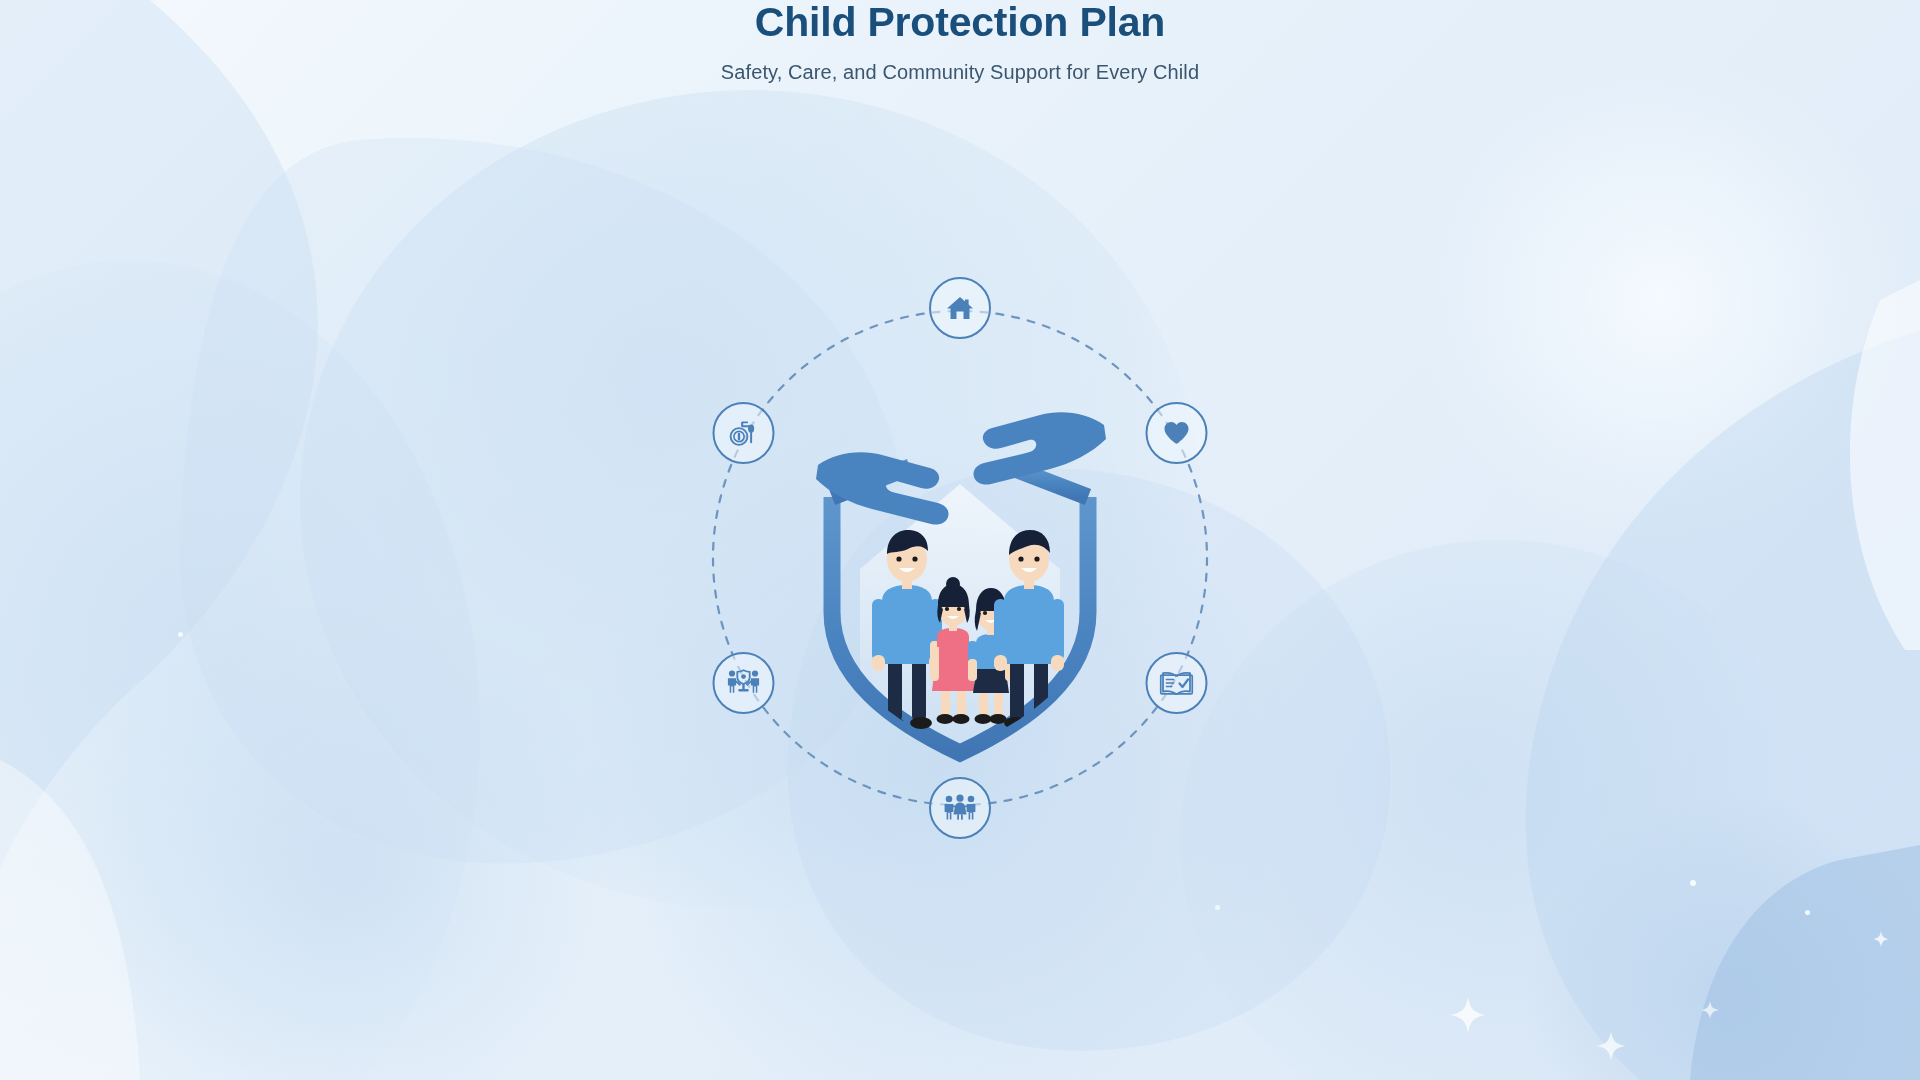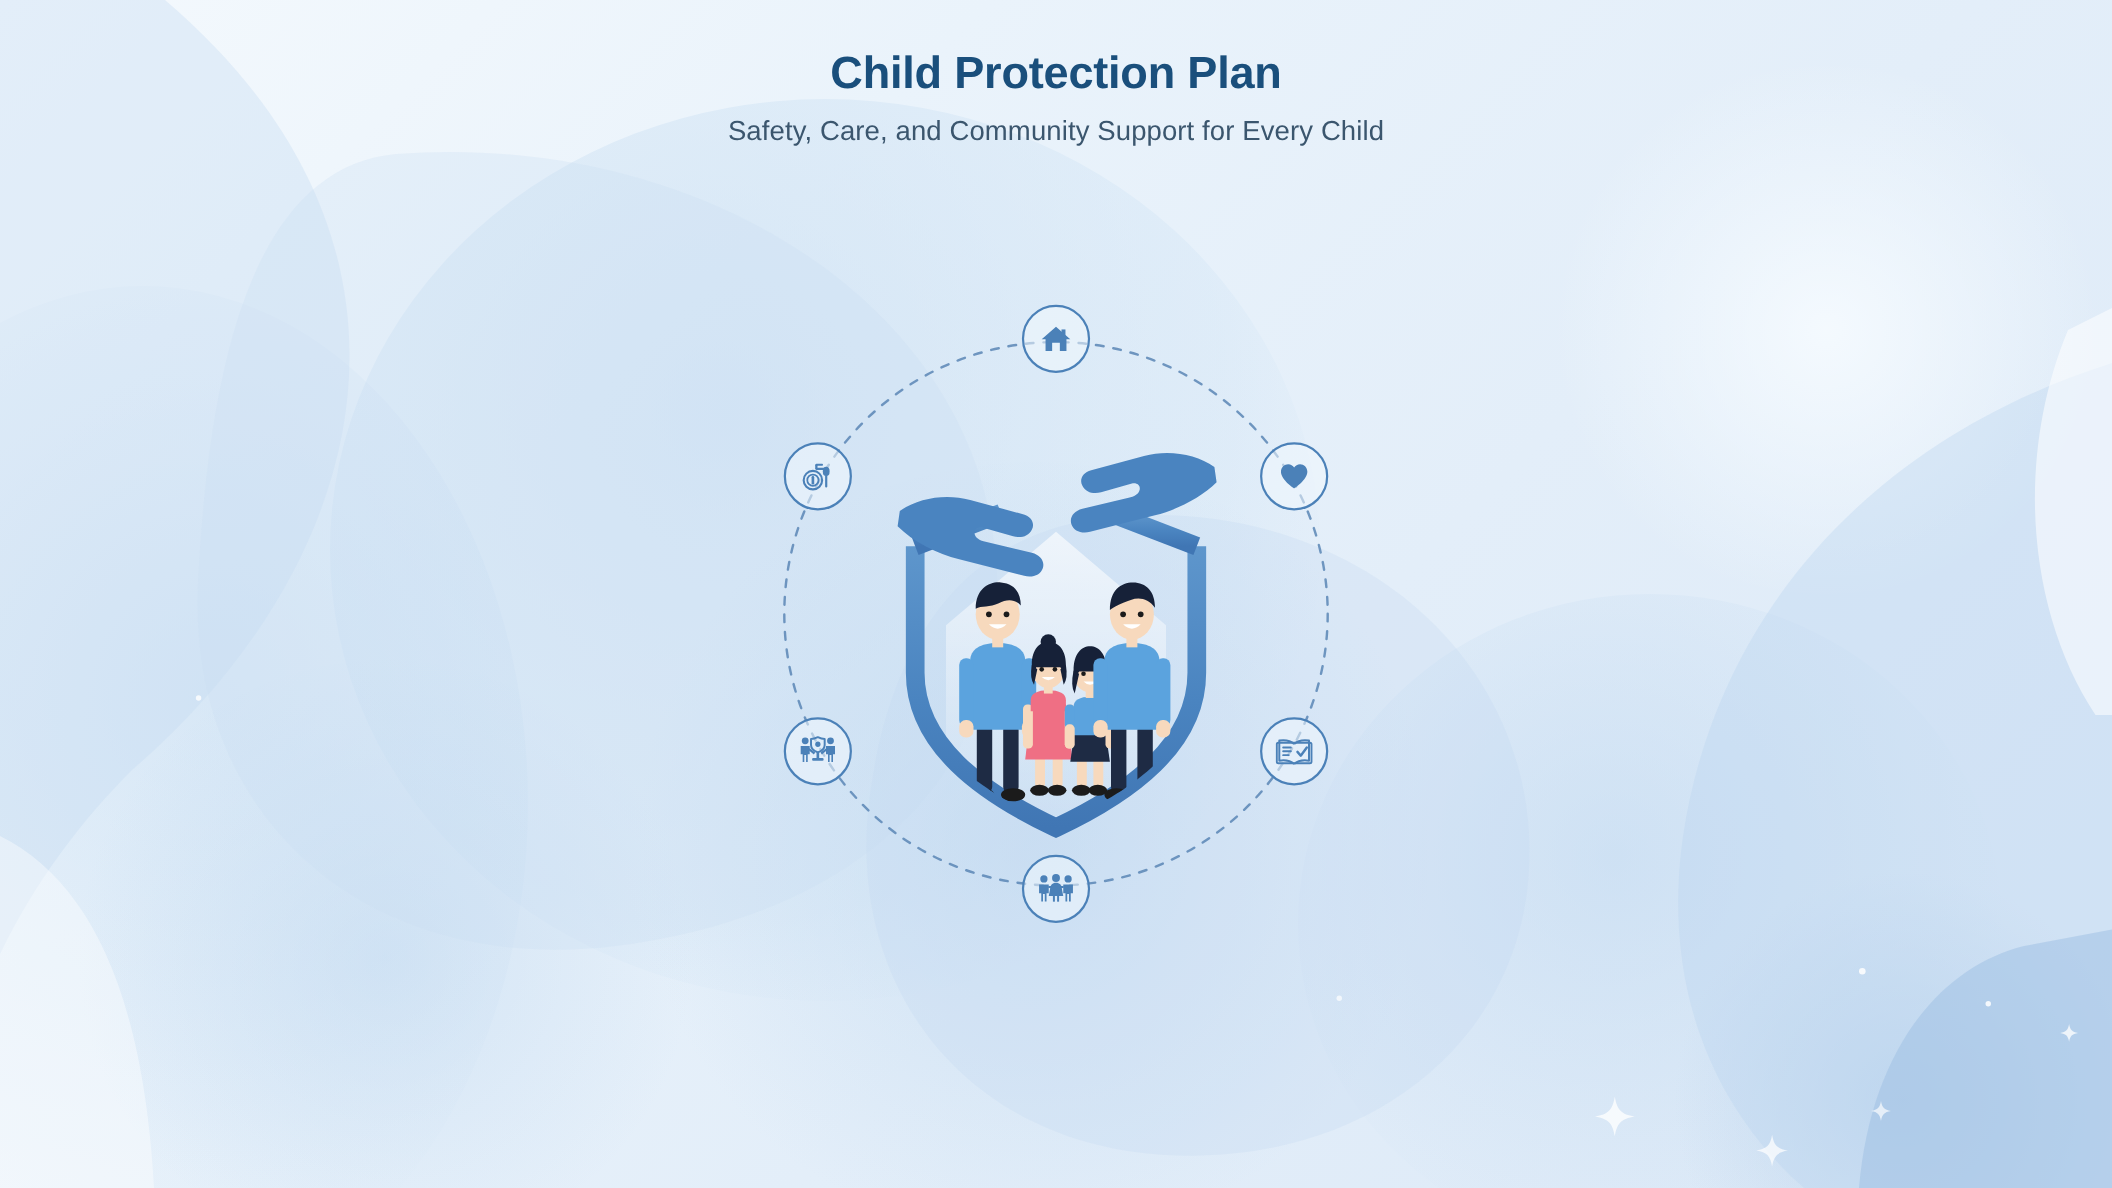--- a/index.html
+++ b/index.html
@@ -28,27 +28,27 @@
   .blob-f { width:560px; height:540px; left:70px; top:600px;
             background:radial-gradient(circle at 50% 50%, rgba(182,210,237,.40), rgba(205,226,244,0) 72%); }
   .blob-g { width:420px; height:420px; left:1520px; top:790px;
             background:radial-gradient(circle at 50% 50%, rgba(172,201,231,.55), rgba(200,223,243,0) 70%); }
 
   .swoosh { position:absolute; pointer-events:none; }
 
   .sparkle { position:absolute; color:#ffffff; opacity:.85; }
 
   
-  .header { position:absolute; top:0; left:0; right:0; text-align:center; padding-top:44px; }
+  .header { position:absolute; top:0; left:0; right:0; text-align:center; }
   .title {
     font-size:41px; font-weight:bold; letter-spacing:-.2px;
     color:#1a4f7c; line-height:1.1;
   }
   .subtitle {
-    margin-top:16px; font-size:25px; font-weight:normal;
+    margin-top:16px; font-size:20px; font-weight:normal;
     color:#3b566e; letter-spacing:.1px;
   }
 
   
   .stage { position:absolute; left:50%; top:148px; transform:translateX(-50%);
            width:1000px; height:820px; }
   .stage-inner { position:absolute; left:50%; top:50%; transform:translate(-50%,-50%);
                  width:640px; height:640px; }
 
   .orbit { position:absolute; left:50%; top:50%; transform:translate(-50%,-50%);

